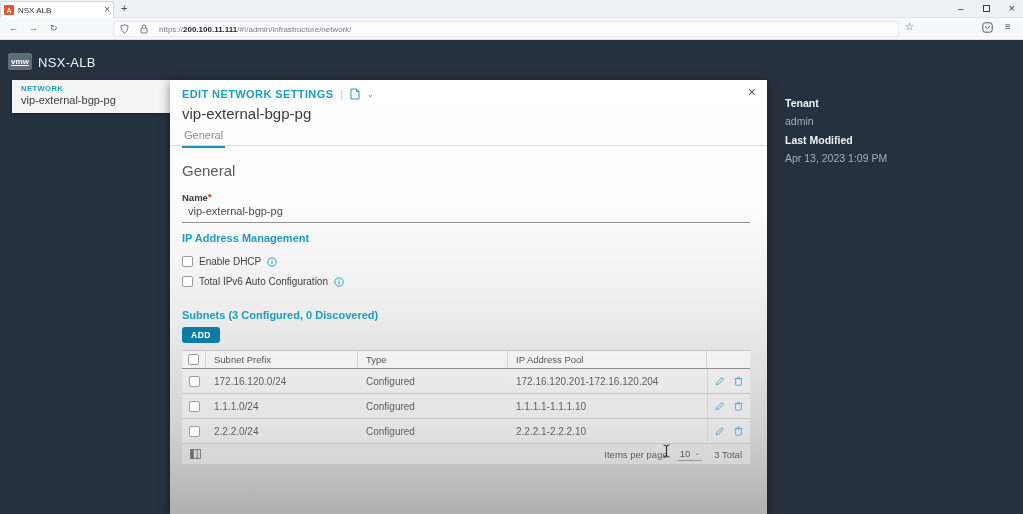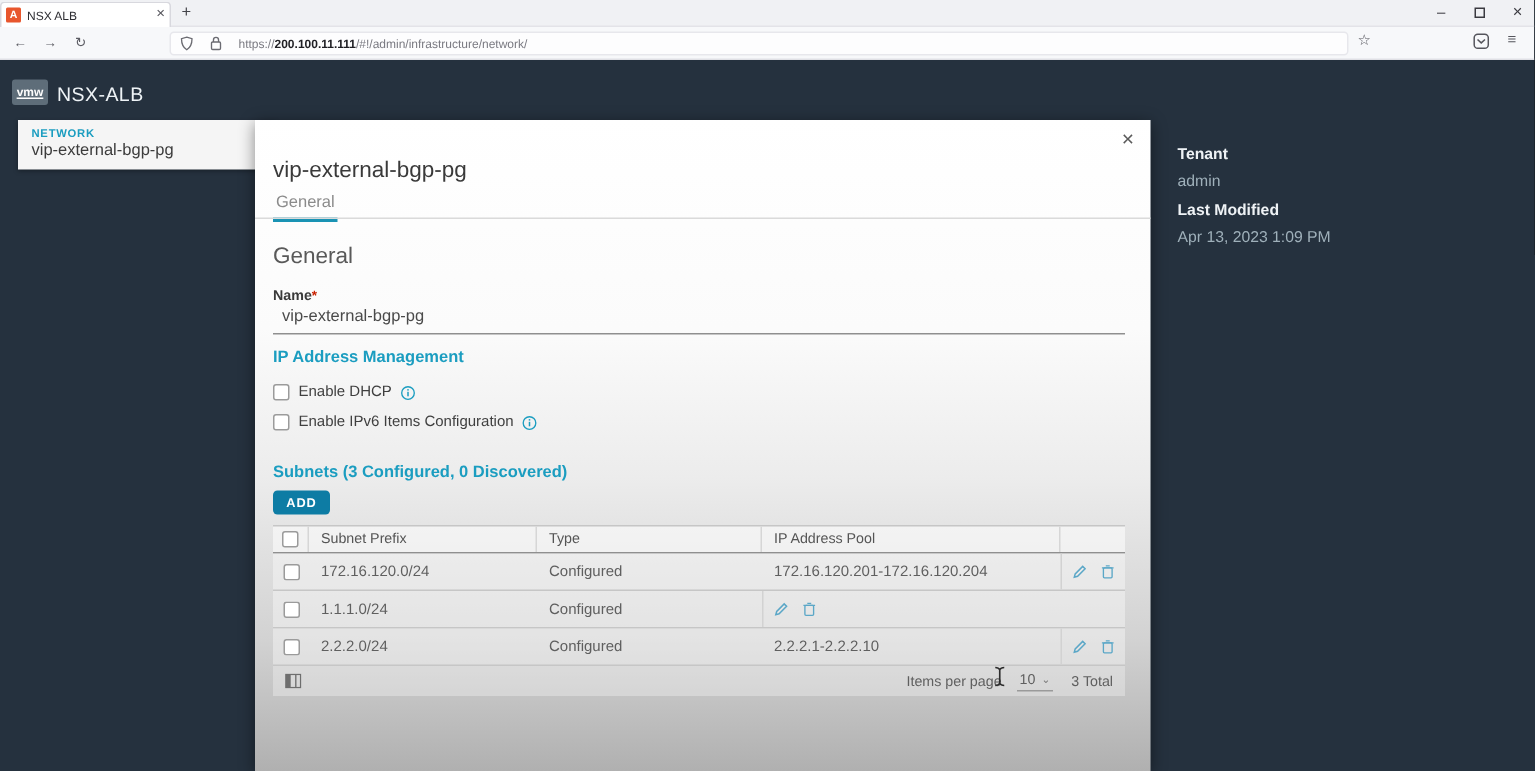--- a/index.html
+++ b/index.html
@@ -134,20 +134,29 @@
 
   <div class="vmw-logo">vmw</div>
   <div class="product">NSX-ALB</div>
 
   <div class="nav-card">
     <div class="kicker">NETWORK</div>
     <div class="nav-card-title">vip-external-bgp-pg</div>
   </div>
 
   <div class="modal">
+    <div class="m-header">
+      <span class="m-header-title">EDIT NETWORK SETTINGS</span>
+      <span class="m-pipe">|</span>
+      <svg width="10" height="12" viewBox="0 0 10 12">
+          <path d="M1 1 H6.5 L9 3.5 V11 H1 Z" fill="none" stroke="#1b9dc0" stroke-width="1"></path>
+          <path d="M6.5 1 V3.5 H9" fill="none" stroke="#1b9dc0" stroke-width="1"></path>
+        </svg>
+      <span class="m-chev">⌄</span>
+    </div>
     <span class="m-close">×</span>
 
     <div class="m-name">vip-external-bgp-pg</div>
     <div class="m-tab">General</div>
     <div class="m-tabline"></div>
 
     <div class="sec-heading">General</div>
 
     <div class="name-label"><span>Name</span><span class="req">*</span></div>
     <input class="name-input" value="vip-external-bgp-pg" style="">
@@ -158,21 +167,21 @@
       <span class="cb"></span>
       <span class="cb-label">Enable DHCP</span>
       <svg class="info-ic" width="10" height="10" viewBox="0 0 10 10">
           <circle cx="5" cy="5" r="4.2" fill="none" stroke="#1b9dc0" stroke-width="0.9"></circle>
           <rect x="4.5" y="4.2" width="1" height="3" fill="#1b9dc0"></rect>
           <rect x="4.5" y="2.4" width="1" height="1" fill="#1b9dc0"></rect>
         </svg>
     </div>
     <div class="cb-row" style="top:196px;">
       <span class="cb"></span>
-      <span class="cb-label">Enable IPv6 Items Configuration</span>
+      <span class="cb-label">Total IPv6 Auto Configuration</span>
       <svg class="info-ic" width="10" height="10" viewBox="0 0 10 10">
           <circle cx="5" cy="5" r="4.2" fill="none" stroke="#1b9dc0" stroke-width="0.9"></circle>
           <rect x="4.5" y="4.2" width="1" height="3" fill="#1b9dc0"></rect>
           <rect x="4.5" y="2.4" width="1" height="1" fill="#1b9dc0"></rect>
         </svg>
     </div>
 
     <div class="subnets-heading">Subnets (3 Configured, 0 Discovered)</div>
     <button class="add-btn">ADD</button>
 
@@ -205,20 +214,21 @@
             </svg>
         </div>
       </div>
 
       <div class="g-row">
         <div class="g-cell c-check">
             <span class="cb"></span>
           </div>
         <div class="g-cell c-prefix">1.1.1.0/24</div>
         <div class="g-cell c-type">Configured</div>
+        <div class="g-cell c-pool">1.1.1.1-1.1.1.10</div>
         <div class="g-cell c-actions">
           <svg width="10" height="10" viewBox="0 0 10 10">
               <path d="M1.2 8.8 L1.8 6.6 L6.8 1.6 L8.4 3.2 L3.4 8.2 Z" fill="none" stroke="#5ba7c7" stroke-width="1"></path>
             </svg>
           <svg width="9" height="10" viewBox="0 0 9 10">
               <rect x="1.6" y="2.6" width="5.8" height="6.6" rx="0.7" fill="none" stroke="#5ba7c7" stroke-width="0.9"></rect>
               <line x1="0.6" y1="2.6" x2="8.4" y2="2.6" stroke="#5ba7c7" stroke-width="0.9"></line>
               <line x1="3.2" y1="1.2" x2="5.8" y2="1.2" stroke="#5ba7c7" stroke-width="0.9"></line>
             </svg>
         </div>

